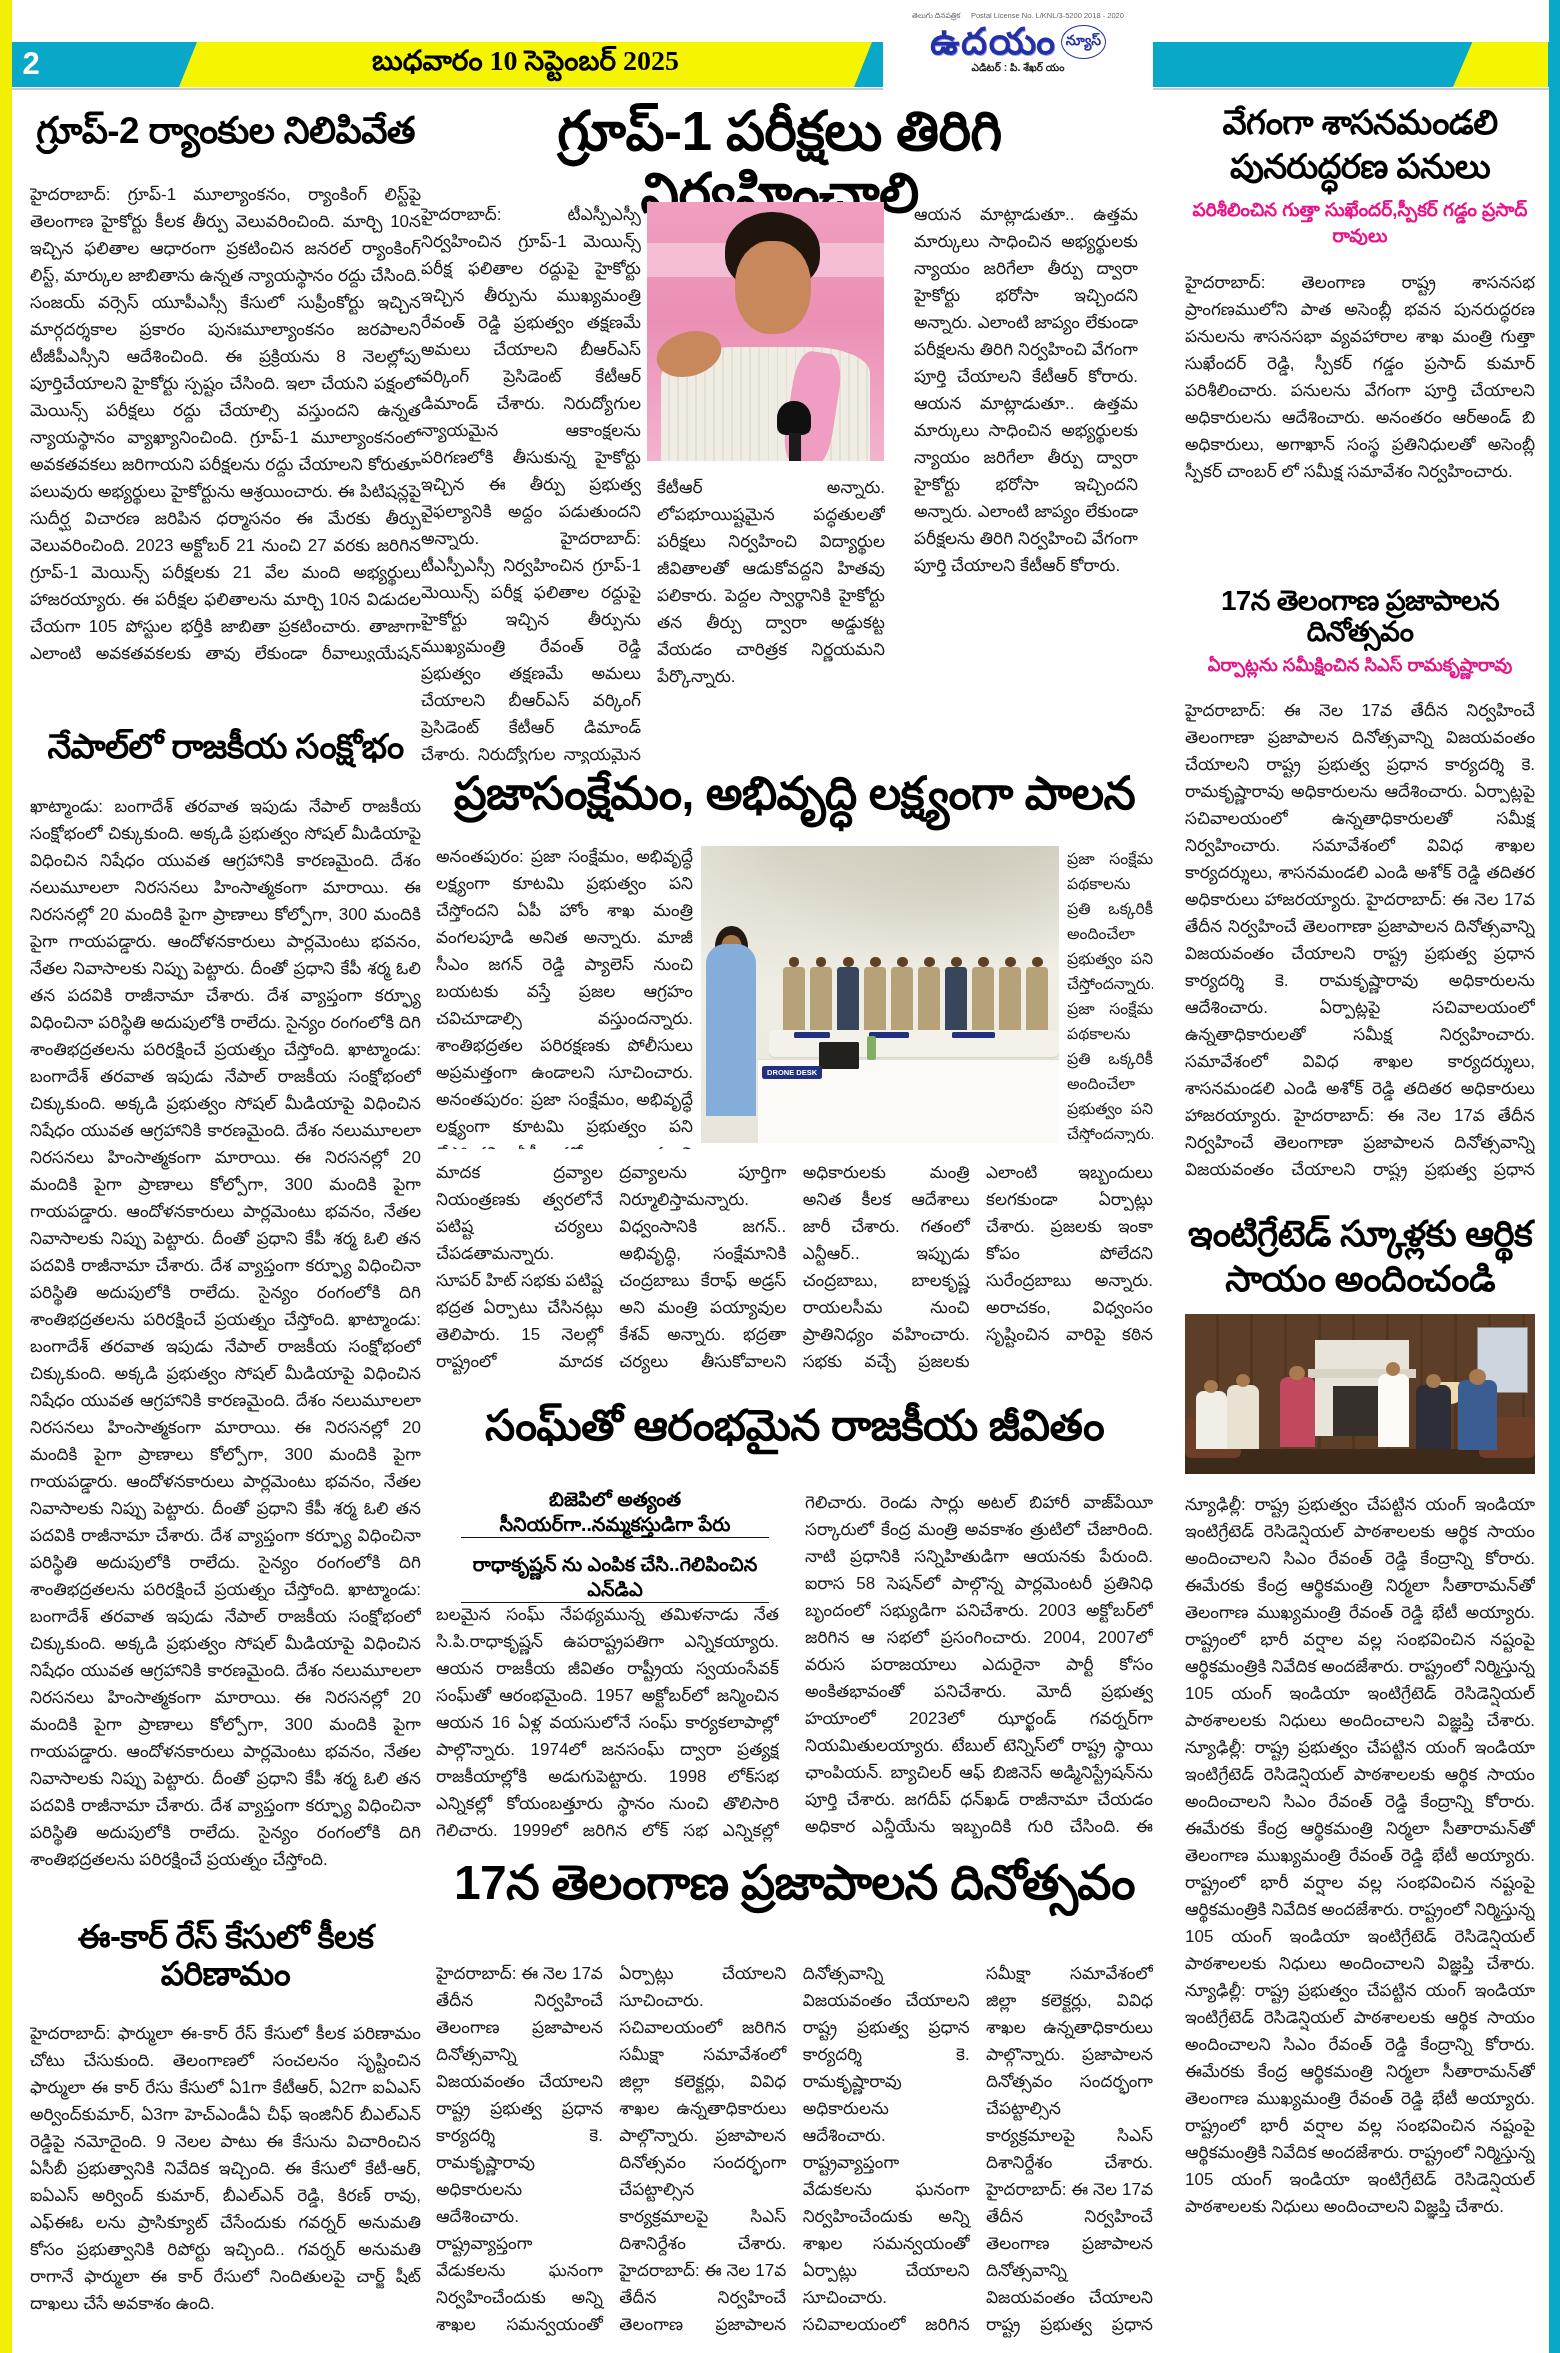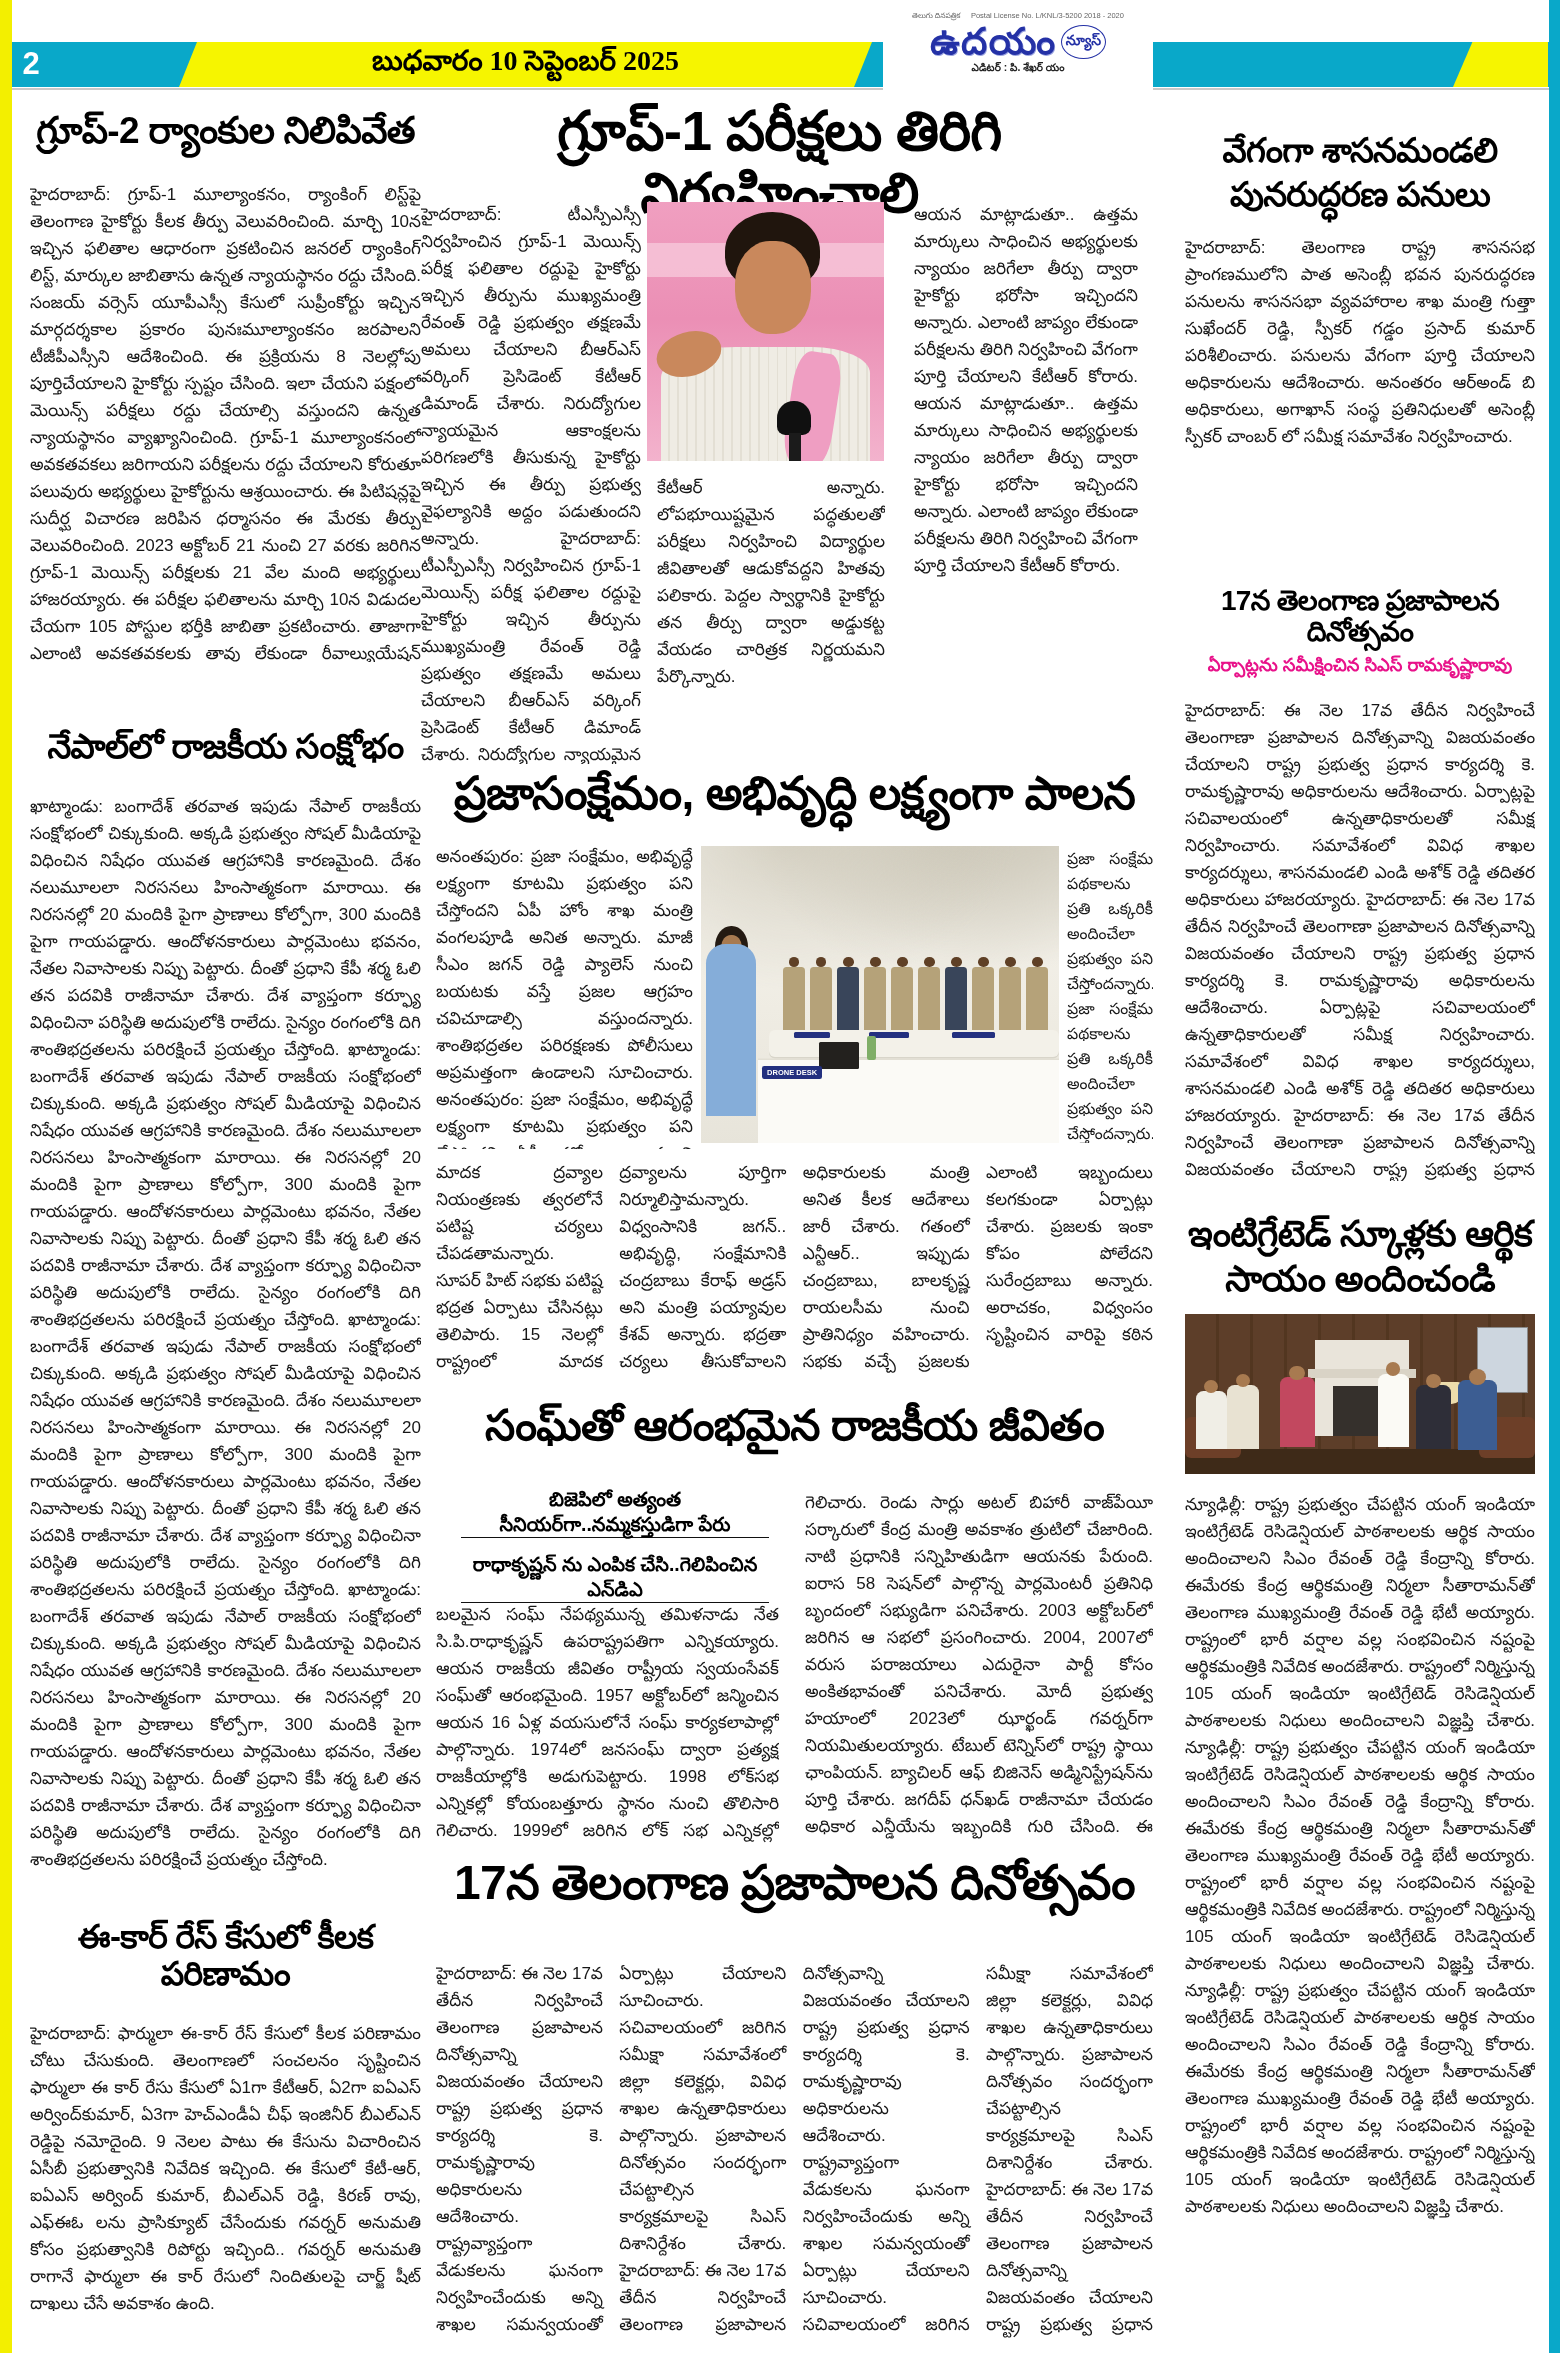--- a/index.html
+++ b/index.html
@@ -185,22 +185,23 @@
     </div>
     <div class="bd abs" style="left:0;top:200px;width:343px;height:242px;">బలమైన సంఘ్ నేపథ్యమున్న తమిళనాడు నేత సి.పి.రాధాకృష్ణన్ ఉపరాష్ట్రపతిగా ఎన్నికయ్యారు. ఆయన రాజకీయ జీవితం రాష్ట్రీయ స్వయంసేవక్ సంఘ్‌తో ఆరంభమైంది. 1957 అక్టోబర్‌లో జన్మించిన ఆయన 16 ఏళ్ల వయసులోనే సంఘ్ కార్యకలాపాల్లో పాల్గొన్నారు. 1974లో జనసంఘ్ ద్వారా ప్రత్యక్ష రాజకీయాల్లోకి అడుగుపెట్టారు. 1998 లోక్‌సభ ఎన్నికల్లో కోయంబత్తూరు స్థానం నుంచి తొలిసారి గెలిచారు. 1999లో జరిగిన లోక్ సభ ఎన్నికల్లో ఆయన 55,000 ఓట్ల మెజార్టీతో ఆధిక్యంతో విజయం సాధించారు. డిఎంకె నేత రామనాథన్‌ను నాడు ఓడించారు. ఆ ఎన్నికల్లో రాష్ట్రం నుంచి గెలిచిన ముగ్గురు భాజపా ఎంపీల్లో రాధాకృష్ణన్ కూడా ఒకరు.</div>
     <div class="bd abs" style="left:369px;top:88px;width:348px;height:354px;">గెలిచారు. రెండు సార్లు అటల్ బిహారీ వాజ్‌పేయీ సర్కారులో కేంద్ర మంత్రి అవకాశం త్రుటిలో చేజారింది. నాటి ప్రధానికి సన్నిహితుడిగా ఆయనకు పేరుంది. ఐరాస 58 సెషన్‌లో పాల్గొన్న పార్లమెంటరీ ప్రతినిధి బృందంలో సభ్యుడిగా పనిచేశారు. 2003 అక్టోబర్‌లో జరిగిన ఆ సభలో ప్రసంగించారు. 2004, 2007లో వరుస పరాజయాలు ఎదురైనా పార్టీ కోసం అంకితభావంతో పనిచేశారు. మోదీ ప్రభుత్వ హయాంలో 2023లో ఝార్ఖండ్ గవర్నర్‌గా నియమితులయ్యారు. టేబుల్ టెన్నిస్‌లో రాష్ట్ర స్థాయి ఛాంపియన్. బ్యాచిలర్ ఆఫ్ బిజినెస్ అడ్మినిస్ట్రేషన్‌ను పూర్తి చేశారు. జగదీప్ ధన్‌ఖడ్ రాజీనామా చేయడం అధికార ఎన్డీయేను ఇబ్బందికి గురి చేసింది. ఈ నేపథ్యంలో పార్టీకి అత్యంత నమ్మకస్తుడైన రాధాకృష్ణన్‌ను ఆ స్థానం భర్తీ చేసేందుకు ఎంపిక చేశారు.</div>
   </div>
 
   <div class="art" style="left:436px;top:1856px;width:717px;height:492px;">
     <div class="hl" style="font-size:48px;">17న తెలంగాణ ప్రజాపాలన దినోత్సవం</div>
     <div class="bd abs" style="left:0;top:104px;width:717px;height:384px;column-count:4;column-gap:16.4px;">హైదరాబాద్: ఈ నెల 17వ తేదీన నిర్వహించే తెలంగాణ ప్రజాపాలన దినోత్సవాన్ని విజయవంతం చేయాలని రాష్ట్ర ప్రభుత్వ ప్రధాన కార్యదర్శి కె. రామకృష్ణారావు అధికారులను ఆదేశించారు. రాష్ట్రవ్యాప్తంగా వేడుకలను ఘనంగా నిర్వహించేందుకు అన్ని శాఖల సమన్వయంతో ఏర్పాట్లు చేయాలని సూచించారు. సచివాలయంలో జరిగిన సమీక్షా సమావేశంలో జిల్లా కలెక్టర్లు, వివిధ శాఖల ఉన్నతాధికారులు పాల్గొన్నారు. ప్రజాపాలన దినోత్సవం సందర్భంగా చేపట్టాల్సిన కార్యక్రమాలపై సిఎస్ దిశానిర్దేశం చేశారు. హైదరాబాద్: ఈ నెల 17వ తేదీన నిర్వహించే తెలంగాణ ప్రజాపాలన దినోత్సవాన్ని విజయవంతం చేయాలని రాష్ట్ర ప్రభుత్వ ప్రధాన కార్యదర్శి కె. రామకృష్ణారావు అధికారులను ఆదేశించారు. రాష్ట్రవ్యాప్తంగా వేడుకలను ఘనంగా నిర్వహించేందుకు అన్ని శాఖల సమన్వయంతో ఏర్పాట్లు చేయాలని సూచించారు. సచివాలయంలో జరిగిన సమీక్షా సమావేశంలో జిల్లా కలెక్టర్లు, వివిధ శాఖల ఉన్నతాధికారులు పాల్గొన్నారు. ప్రజాపాలన దినోత్సవం సందర్భంగా చేపట్టాల్సిన కార్యక్రమాలపై సిఎస్ దిశానిర్దేశం చేశారు. హైదరాబాద్: ఈ నెల 17వ తేదీన నిర్వహించే తెలంగాణ ప్రజాపాలన దినోత్సవాన్ని విజయవంతం చేయాలని రాష్ట్ర ప్రభుత్వ ప్రధాన కార్యదర్శి కె. రామకృష్ణారావు అధికారులను ఆదేశించారు. రాష్ట్రవ్యాప్తంగా వేడుకలను ఘనంగా నిర్వహించేందుకు అన్ని శాఖల సమన్వయంతో ఏర్పాట్లు చేయాలని సూచించారు. సచివాలయంలో జరిగిన సమీక్షా సమావేశంలో జిల్లా కలెక్టర్లు, వివిధ శాఖల ఉన్నతాధికారులు పాల్గొన్నారు. ప్రజాపాలన దినోత్సవం సందర్భంగా చేపట్టాల్సిన కార్యక్రమాలపై సిఎస్ దిశానిర్దేశం చేశారు.</div>
   </div>
 
-  <div class="art" style="left:1185px;top:128px;width:350px;">
+  <div class="art" style="left:1185px;top:100px;width:350px;">
     <div class="hl" style="font-size:34px;line-height:1.3;">వేగంగా శాసనమండలి పునరుద్ధరణ పనులు</div>
+    <div class="pink" style="font-size:18.6px;margin-top:10.4px;">పరిశీలించిన గుత్తా సుఖేందర్,స్పీకర్ గడ్డం ప్రసాద్ రావులు</div>
     <div class="bd" style="margin-top:18px;height:294px;">హైదరాబాద్: తెలంగాణ రాష్ట్ర శాసనసభ ప్రాంగణములోని పాత అసెంబ్లీ భవన పునరుద్ధరణ పనులను శాసనసభా వ్యవహారాల శాఖ మంత్రి గుత్తా సుఖేందర్ రెడ్డి, స్పీకర్ గడ్డం ప్రసాద్ కుమార్ పరిశీలించారు. పనులను వేగంగా పూర్తి చేయాలని అధికారులను ఆదేశించారు. అనంతరం ఆర్అండ్ బి అధికారులు, అగాఖాన్ సంస్థ ప్రతినిధులతో అసెంబ్లీ స్పీకర్ చాంబర్ లో సమీక్ష సమావేశం నిర్వహించారు.</div>
   </div>
 
   <div class="art" style="left:1185px;top:585px;width:350px;">
     <div class="hl" style="font-size:28px;letter-spacing:-0.7px;">17న తెలంగాణ ప్రజాపాలన దినోత్సవం</div>
     <div class="pink" style="font-size:18px;margin-top:7.5px;">ఏర్పాట్లను సమీక్షించిన సిఎస్ రామకృష్ణారావు</div>
     <div class="bd" style="margin-top:16.4px;height:484px;">హైదరాబాద్: ఈ నెల 17వ తేదీన నిర్వహించే తెలంగాణా ప్రజాపాలన దినోత్సవాన్ని విజయవంతం చేయాలని రాష్ట్ర ప్రభుత్వ ప్రధాన కార్యదర్శి కె. రామకృష్ణారావు అధికారులను ఆదేశించారు. ఏర్పాట్లపై సచివాలయంలో ఉన్నతాధికారులతో సమీక్ష నిర్వహించారు. సమావేశంలో వివిధ శాఖల కార్యదర్శులు, శాసనమండలి ఎండి అశోక్ రెడ్డి తదితర అధికారులు హాజరయ్యారు. హైదరాబాద్: ఈ నెల 17వ తేదీన నిర్వహించే తెలంగాణా ప్రజాపాలన దినోత్సవాన్ని విజయవంతం చేయాలని రాష్ట్ర ప్రభుత్వ ప్రధాన కార్యదర్శి కె. రామకృష్ణారావు అధికారులను ఆదేశించారు. ఏర్పాట్లపై సచివాలయంలో ఉన్నతాధికారులతో సమీక్ష నిర్వహించారు. సమావేశంలో వివిధ శాఖల కార్యదర్శులు, శాసనమండలి ఎండి అశోక్ రెడ్డి తదితర అధికారులు హాజరయ్యారు. హైదరాబాద్: ఈ నెల 17వ తేదీన నిర్వహించే తెలంగాణా ప్రజాపాలన దినోత్సవాన్ని విజయవంతం చేయాలని రాష్ట్ర ప్రభుత్వ ప్రధాన కార్యదర్శి కె. రామకృష్ణారావు అధికారులను ఆదేశించారు. ఏర్పాట్లపై సచివాలయంలో ఉన్నతాధికారులతో సమీక్ష నిర్వహించారు. సమావేశంలో వివిధ శాఖల కార్యదర్శులు, శాసనమండలి ఎండి అశోక్ రెడ్డి తదితర అధికారులు హాజరయ్యారు.</div>
   </div>
 
   <div class="art" style="left:1185px;top:1211px;width:350px;">

